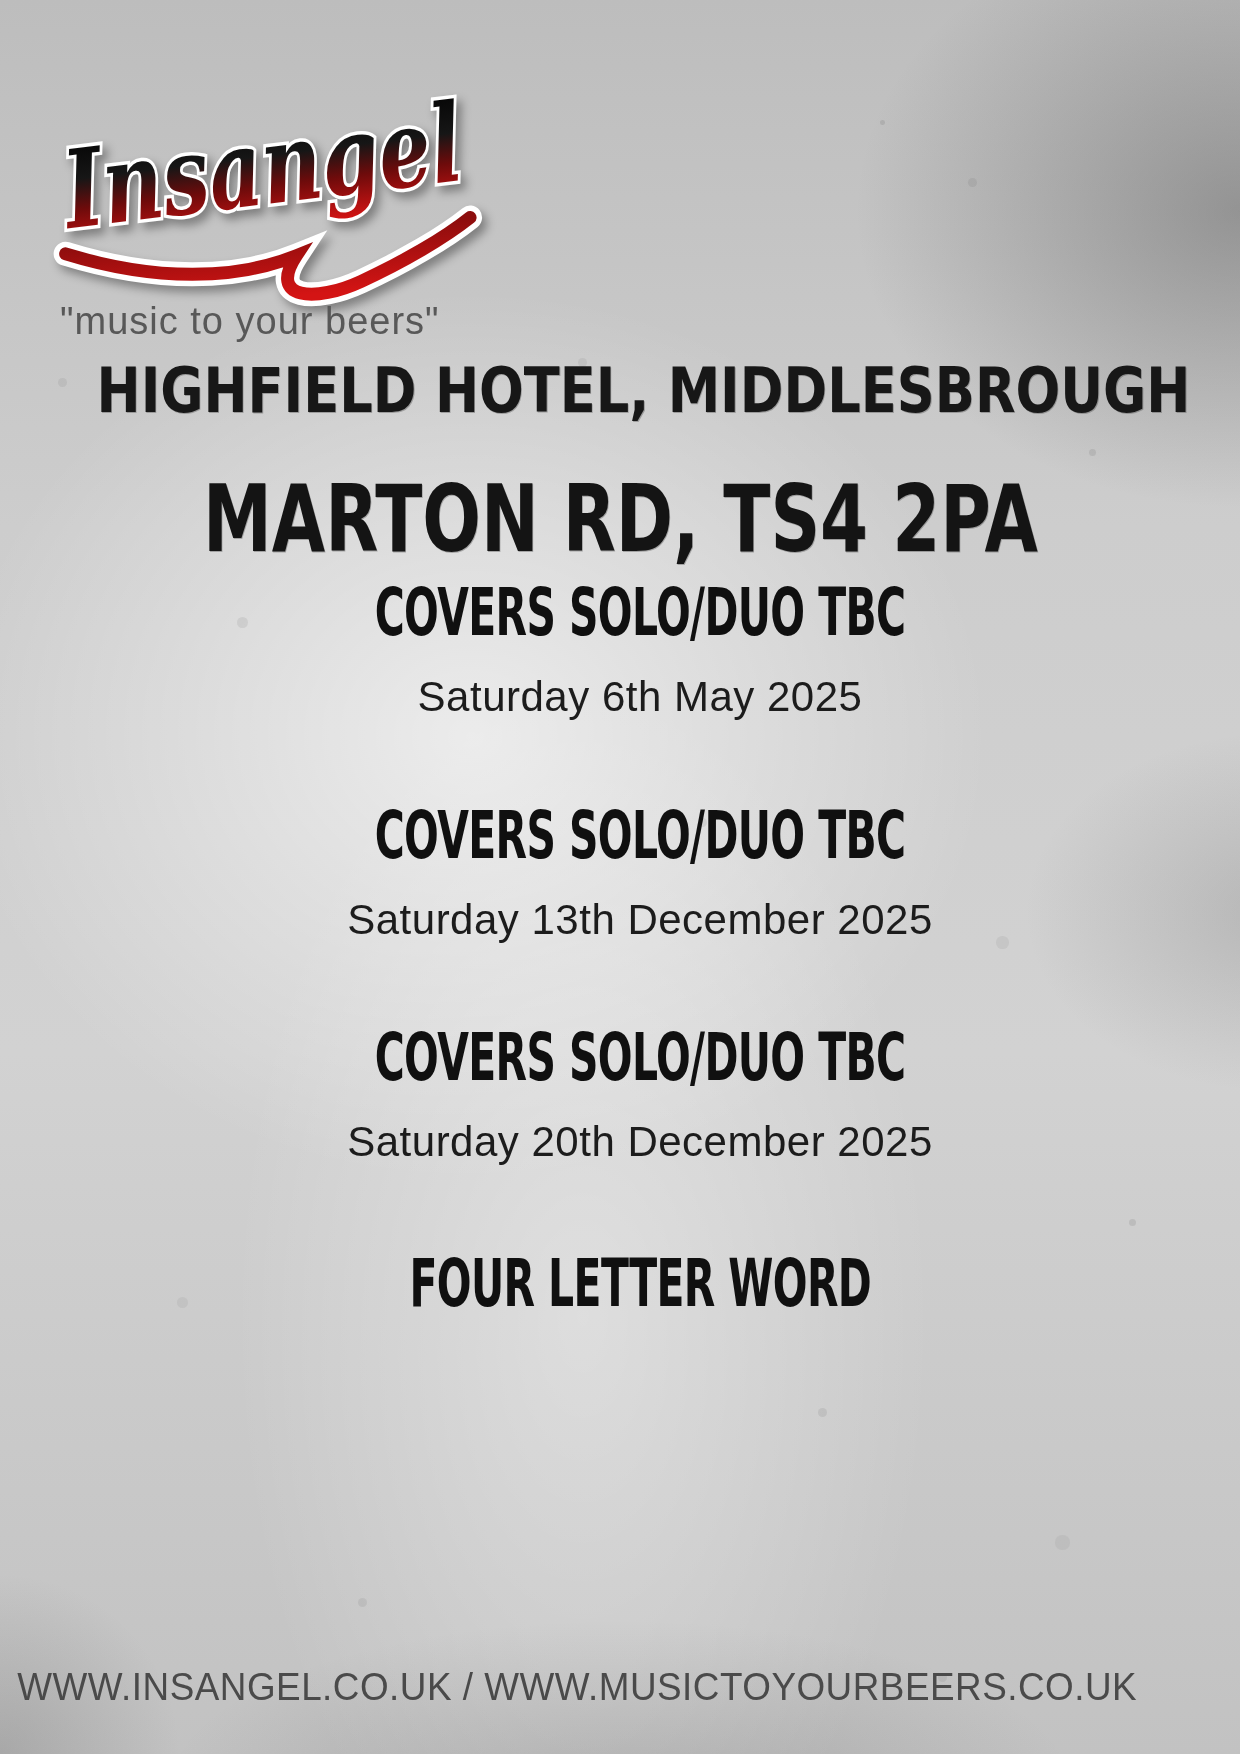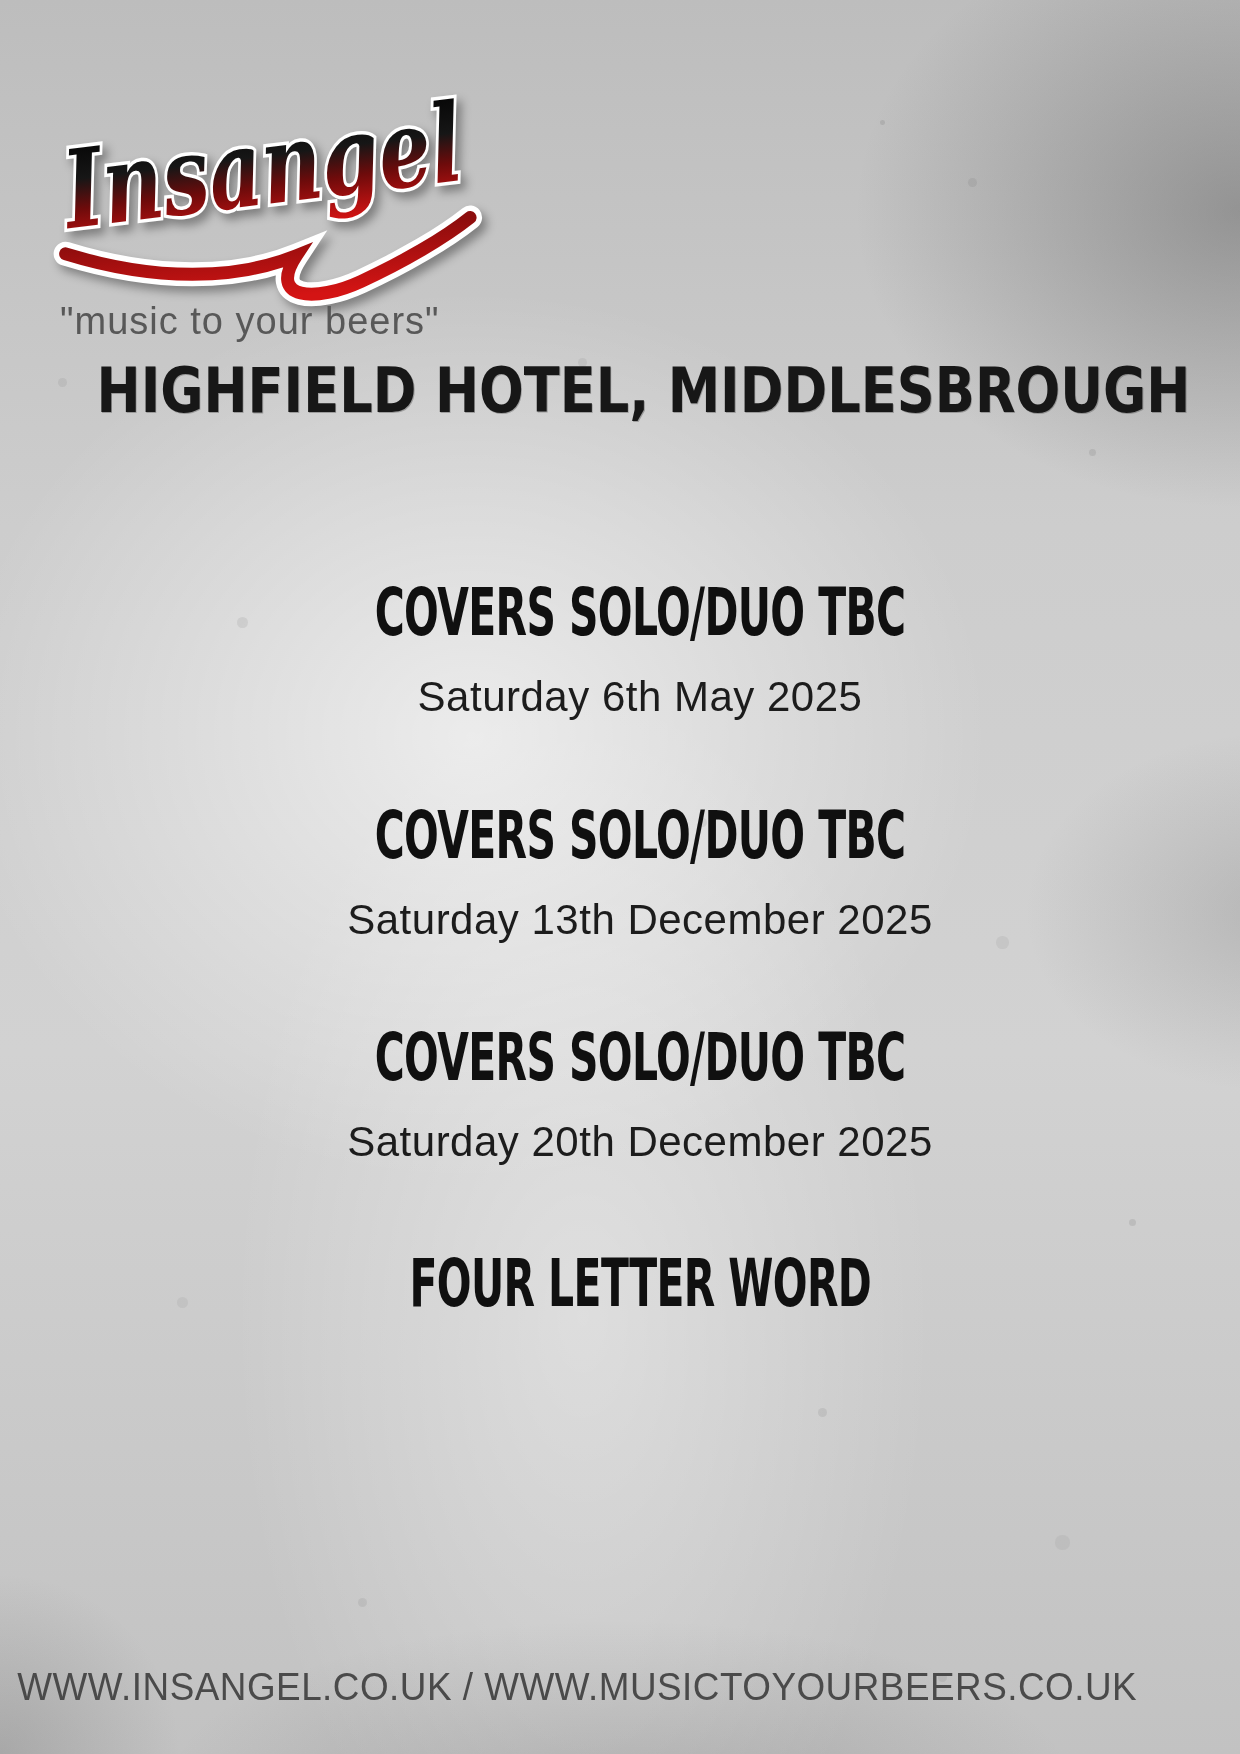--- a/index.html
+++ b/index.html
@@ -160,20 +160,23 @@
       <text x="222" y="152" text-anchor="middle" font-family="DejaVu Serif, serif" font-style="italic" font-weight="bold" font-size="108" textLength="400" lengthAdjust="spacingAndGlyphs" fill="url(#logoGrad)" stroke="#ffffff" stroke-width="7" paint-order="stroke" transform="rotate(-7 222 140)">Insangel</text>
     </svg>
   </div>
 
   <div class="tagline">"music to your beers"</div>
 
   <div class="venue-name">
     <span>HIGHFIELD HOTEL, MIDDLESBROUGH</span>
   </div>
 
+  <div class="venue-address">
+    <span>MARTON RD, TS4 2PA</span>
+  </div>
 
   <div class="event event-1">
     <div class="event-title">
       <span>COVERS SOLO/DUO TBC</span>
     </div>
     <div class="event-date">Saturday 6th May 2025</div>
   </div>
 
   <div class="event event-2">
     <div class="event-title">

